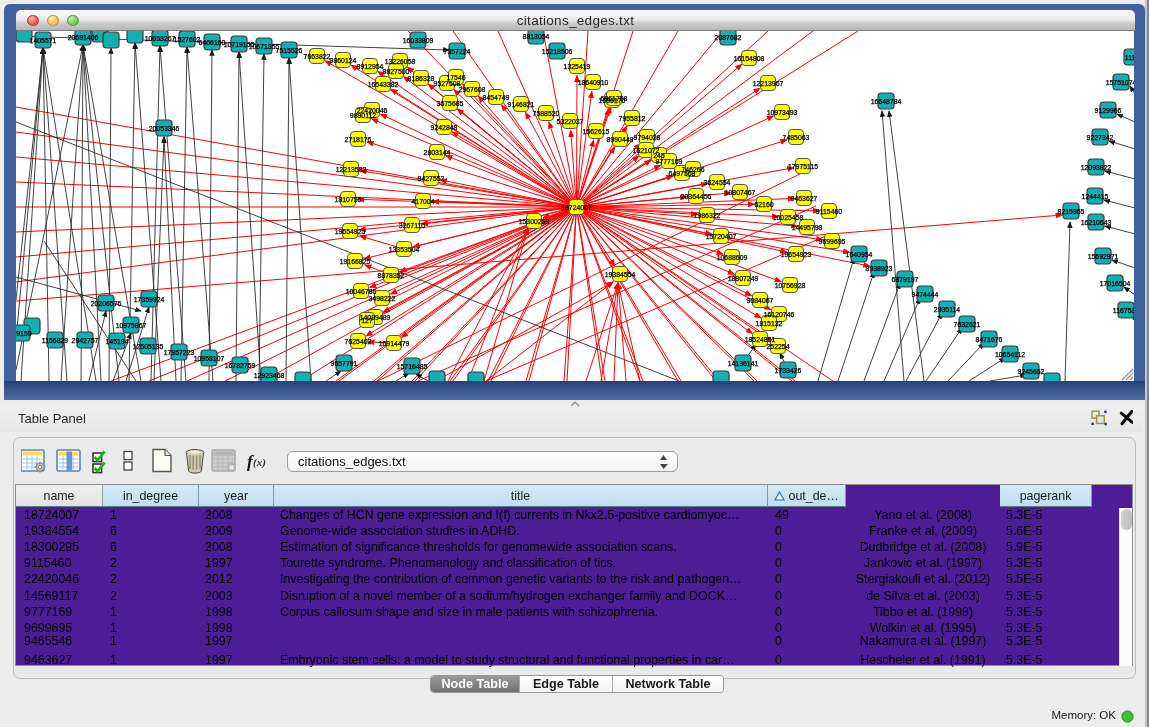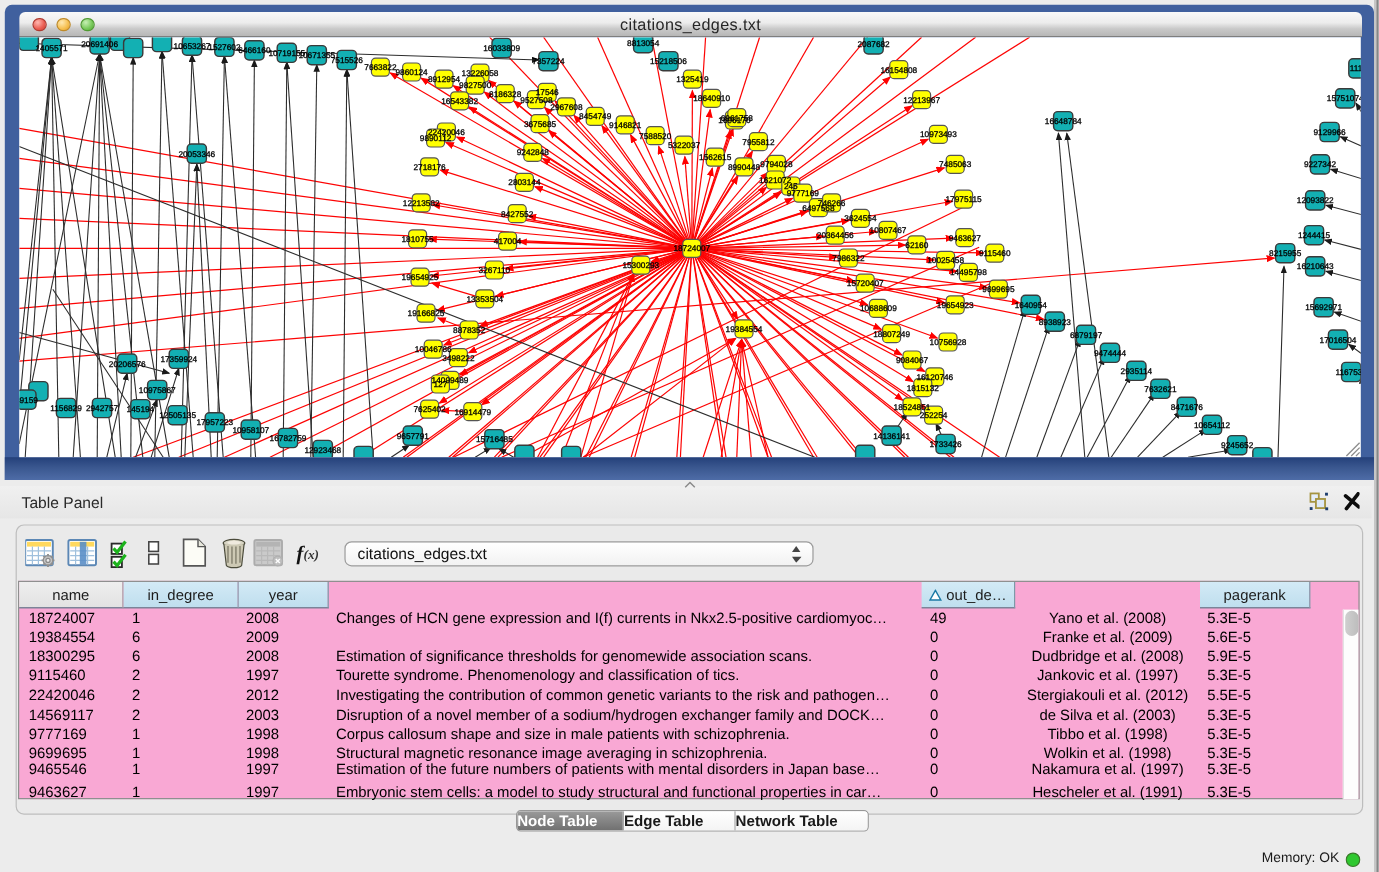--- a/index.html
+++ b/index.html
@@ -7,27 +7,27 @@
 #frame .btm{position:absolute;left:0;bottom:0;width:100%;height:19px;background:linear-gradient(180deg,#24407a 0%,#3a578f 45%,#4e6ca7 100%)}
 #titlebar{position:absolute;left:12px;top:6px;width:1119px;height:21px;border-radius:5px 5px 0 0;background:linear-gradient(180deg,#f9f9f9 0%,#ececec 45%,#c9c9c9 70%,#b7b7b7 100%);border-bottom:1px solid #7e7e7e}
 #titlebar .t{text-align:center;font-size:13.5px;color:#262626;line-height:21.5px;letter-spacing:0.3px}
 .tl{position:absolute;top:4.5px;width:11.5px;height:11.5px;border-radius:50%}
 #canvas{position:absolute;left:12px;top:27px;width:1118px;height:350px;background:#fff;overflow:hidden}
 #tpanel{position:absolute;left:0;top:405px;width:1143px;height:322px;background:#ececec}
 #tphead{position:absolute;left:0;top:0;width:100%;height:27px;background:linear-gradient(180deg,#f0f0f0,#e6e6e6)}
 #tphead .txt{position:absolute;left:18px;top:6px;font-size:13px;color:#2a2a2a}
 #innerpanel{position:absolute;left:13px;top:32px;width:1123px;height:242px;background:#eaeaea;border:1px solid #bdbdbd;border-radius:7px}
 #combo{position:absolute;left:287px;top:451px;width:391px;height:21px;background:linear-gradient(180deg,#ffffff,#f2f2f2);border:1px solid #9d9d9d;border-radius:6px;font-size:13px;color:#111;line-height:19px;padding-left:10px}
-#table{position:absolute;left:15px;top:484px;width:1118px;height:182px;background:#f9a8d4;border:1px solid #8f8f8f}
+#table{position:absolute;left:15px;top:484px;width:1118px;height:182px;background:#4c1d95;border:1px solid #8f8f8f}
 .hc{position:absolute;top:0;height:22px;background:linear-gradient(180deg,#d3eaf6,#bfdeee);border-right:1px solid #7d99a8;border-bottom:1px solid #5f7989;font-size:12.4px;color:#1c1c1c;text-align:center;line-height:22px}
 .trow{position:absolute;left:16px;width:1110px;height:16px;font-size:12.4px;line-height:15px;color:#000;white-space:nowrap}
 .trow span{position:absolute;top:0;display:block;overflow:hidden}
 .c0{left:8px;width:92px}.c1{left:94px;width:90px}.c2{left:189px;width:80px}.c3{left:264px;width:488px}.c4{left:759px;width:76px}.c5{left:830px;width:154px;text-align:center}.c6{left:990px;width:100px}
 #tabs{position:absolute;left:430px;top:675px;height:18px;border:1px solid #979797;border-radius:4px;overflow:hidden;display:flex;background:#fff}
-#tabs div{font-size:12.6px;font-weight:bold;line-height:16.5px;text-align:left}
+#tabs div{font-size:12.6px;font-weight:bold;line-height:16.5px;text-align:center}
 #memok{position:absolute;top:709px;right:33px;font-size:11.5px;color:#1a1a1a}
 .rs{position:absolute;top:0;height:727px}
 </style></head>
 <body>
 <div class="rs" style="left:1145px;width:1.5px;background:#c6c6c6"></div>
 <div class="rs" style="left:1146.5px;width:2px;background:#878787"></div>
 <div class="rs" style="left:1148.5px;width:0.5px;background:#b5b5b5"></div>
 
 <div id="frame">
  <div class="btm"></div>
@@ -612,40 +612,42 @@
 <div id="combo">citations_edges.txt
  <svg width="9" height="14" viewBox="0 0 9 14" style="position:absolute;right:9px;top:3px">
       <path d="M4.5 0L8 5H1z" fill="#444"></path>
       <path d="M4.5 14L1 9h8z" fill="#444"></path>
     </svg>
 </div>
 <div id="table">
  <div class="hc" style="left:0;width:87px;background:linear-gradient(180deg,#efefef,#e2e2e2);border-right:1px solid #9a9a9a">name</div>
  <div class="hc" style="left:87px;width:96px">in_degree</div>
  <div class="hc" style="left:183px;width:75px">year</div>
+ <div class="hc" style="left:258px;width:494px">title</div>
  <div class="hc" style="left:752px;width:78px"><svg width="11" height="10" viewBox="0 0 11 10" style="vertical-align:-1px">
         <path d="M5.5 1L10 9H1z" fill="#fff" stroke="#1b7aa5" stroke-width="1.2"></path>
       </svg> out_de…</div>
  <div class="hc" style="left:984px;width:92px">pagerank</div>
  <div style="position:absolute;left:1103px;top:23px;width:13px;height:158px;border-left:1px solid #e3e3e3;background:#fdfdfd"></div>
  <div style="position:absolute;left:1104.5px;top:24px;width:11px;height:21px;border-radius:5.5px;background:linear-gradient(90deg,#cfcfcf,#bdbdbd)"></div>
 </div>
 <div class="trow" style="top:507.5px">
 <span class="c0">18724007</span>
     <span class="c1">1</span>
     <span class="c2">2008</span>
     <span class="c3">Changes of HCN gene expression and I(f) currents in Nkx2.5-positive cardiomyoc…</span>
     <span class="c4">49</span>
     <span class="c5">Yano et al. (2008)</span>
     <span class="c6">5.3E-5</span>
   </div>
 <div class="trow" style="top:523.7px">
 <span class="c0">19384554</span>
     <span class="c1">6</span>
     <span class="c2">2009</span>
+    <span class="c3">Genome-wide association studies in ADHD.</span>
     <span class="c4">0</span>
     <span class="c5">Franke et al. (2009)</span>
     <span class="c6">5.6E-5</span>
   </div>
 <div class="trow" style="top:539.9px">
 <span class="c0">18300295</span>
     <span class="c1">6</span>
     <span class="c2">2008</span>
     <span class="c3">Estimation of significance thresholds for genomewide association scans.</span>
     <span class="c4">0</span>
@@ -685,30 +687,28 @@
     <span class="c2">1998</span>
     <span class="c3">Corpus callosum shape and size in male patients with schizophrenia.</span>
     <span class="c4">0</span>
     <span class="c5">Tibbo et al. (1998)</span>
     <span class="c6">5.3E-5</span>
   </div>
 <div class="trow" style="top:620.9px">
 <span class="c0">9699695</span>
     <span class="c1">1</span>
     <span class="c2">1998</span>
-    <span class="c3">Structural magnetic resonance image averaging in schizophrenia.</span>
-    <span class="c4">0</span>
-    <span class="c5">Wolkin et al. (1998)</span>
+    <span class="c4">0</span>
+    <span class="c5">Wolkin et al. (1995)</span>
     <span class="c6">5.3E-5</span>
   </div>
 <div class="trow" style="top:634px">
 <span class="c0">9465546</span>
     <span class="c1">1</span>
     <span class="c2">1997</span>
-    <span class="c3">Estimation of the future numbers of patients with mental disorders in Japan base…</span>
     <span class="c4">0</span>
     <span class="c5">Nakamura et al. (1997)</span>
     <span class="c6">5.3E-5</span>
   </div>
 <div class="trow" style="top:653.3px">
 <span class="c0">9463627</span>
     <span class="c1">1</span>
     <span class="c2">1997</span>
     <span class="c3">Embryonic stem cells: a model to study structural and functional properties in car…</span>
     <span class="c4">0</span>

